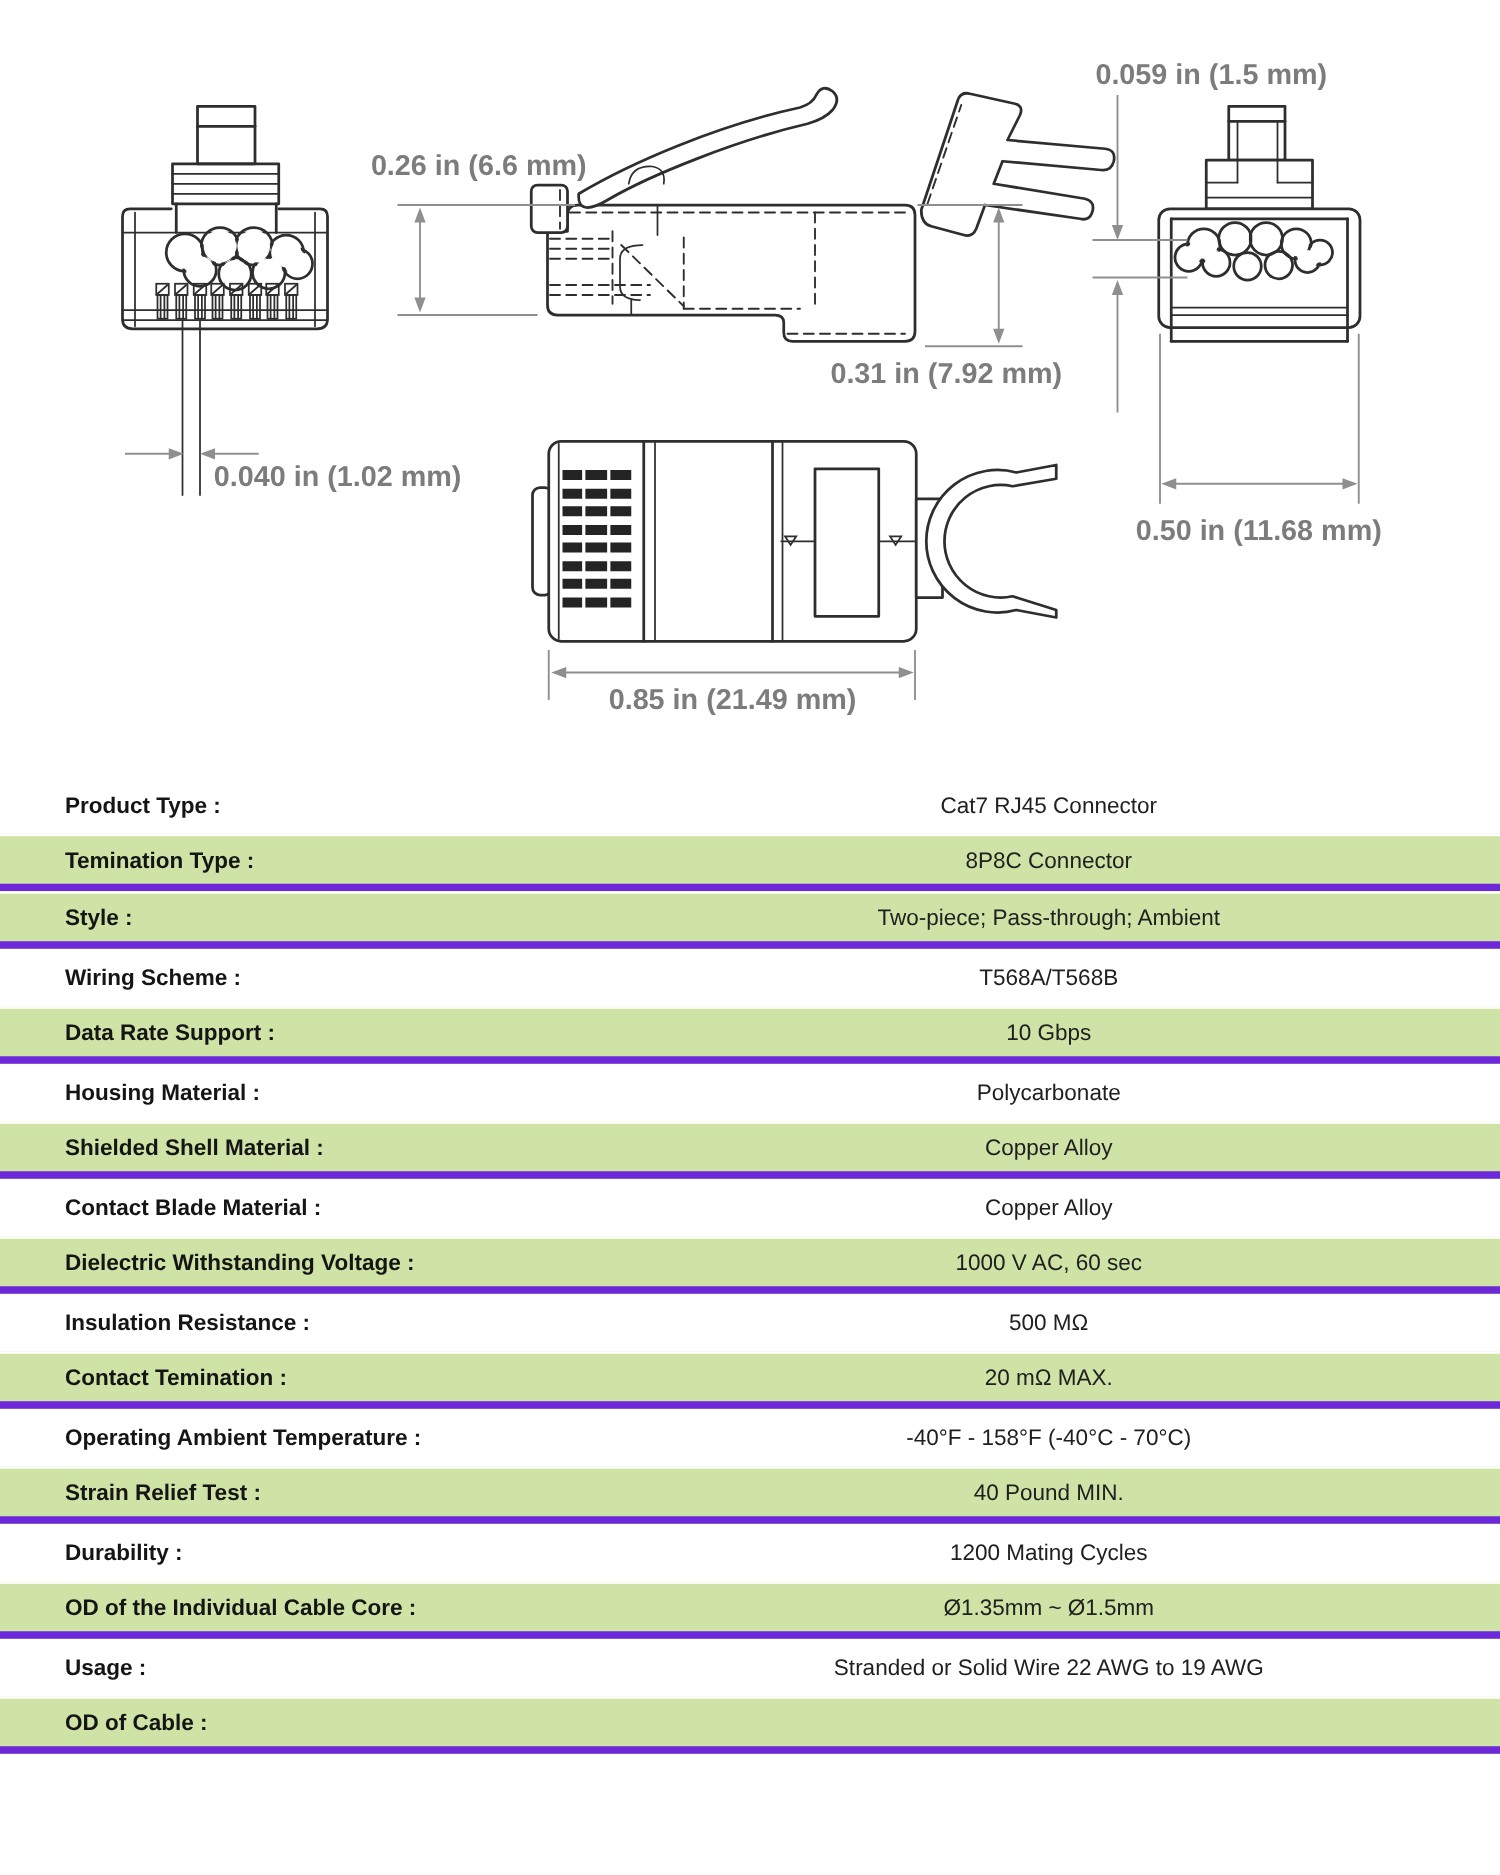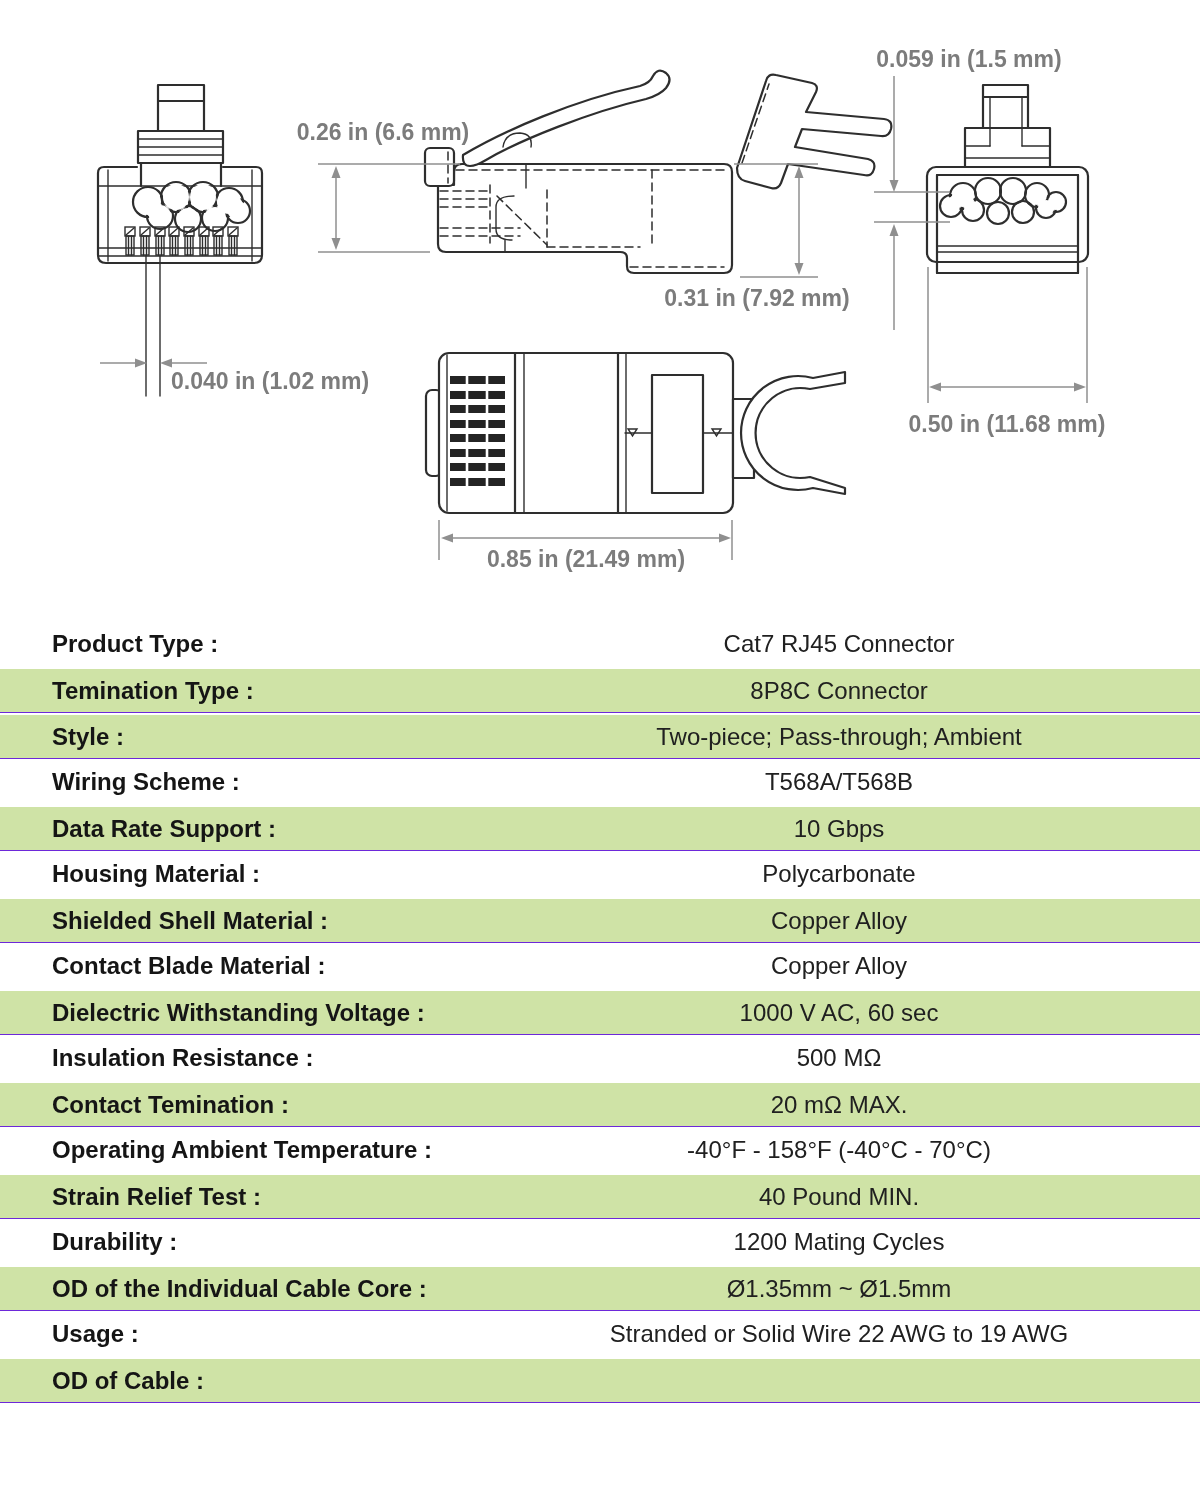--- a/index.html
+++ b/index.html
@@ -16,22 +16,22 @@
   .dash{stroke:#2e2e2e;stroke-width:1.5;fill:none;stroke-dasharray:8 5;stroke-linecap:round;}
   .dim{stroke:#8f8f8f;stroke-width:1.5;fill:none;}
   .dimhead{fill:#8f8f8f;stroke:none;}
   .dimtext{fill:#7c7c7c;font-family:"Liberation Sans",sans-serif;font-weight:bold;font-size:23px;}
   .cloudfill{fill:#ffffff;stroke:none;}
   .bar{fill:#242424;stroke:none;}
   .notch{stroke:#ffffff;stroke-width:2.6;fill:none;}
   
   .spec-table{margin-top:21px;width:1200px;}
   .row{height:46px;display:flex;align-items:center;box-sizing:border-box;}
-  .row.green{background:var(--row-green,#cfe3a6);border-top:2px solid #fff;border-bottom:1px solid #6d28d9;}
-  .cell{font-size:24px;line-height:1;white-space:nowrap;}
+  .row.green{background:var(--row-green,#cfe3a6);border-top:2px solid #fff;border-bottom:6px solid #6d28d9;}
+  .cell{font-size:18px;line-height:1;white-space:nowrap;}
   .cell.label{box-sizing:border-box;width:478px;padding-left:52px;font-weight:bold;color:#151515;}
   .cell.value{flex:1;color:#202020;text-align:center;}
 </style>
 </head>
 <body>
 
 <div class="drawing-wrap">
 <svg width="1200" height="600" viewBox="0 0 1200 600" xmlns="http://www.w3.org/2000/svg">
 
   <g>

